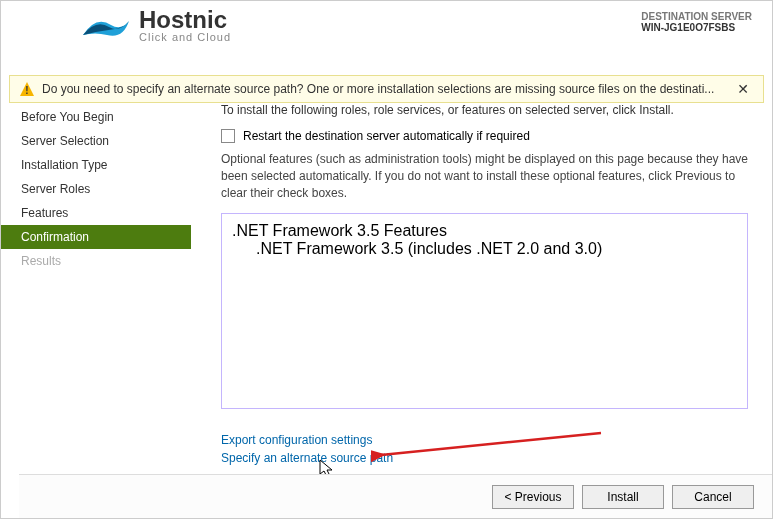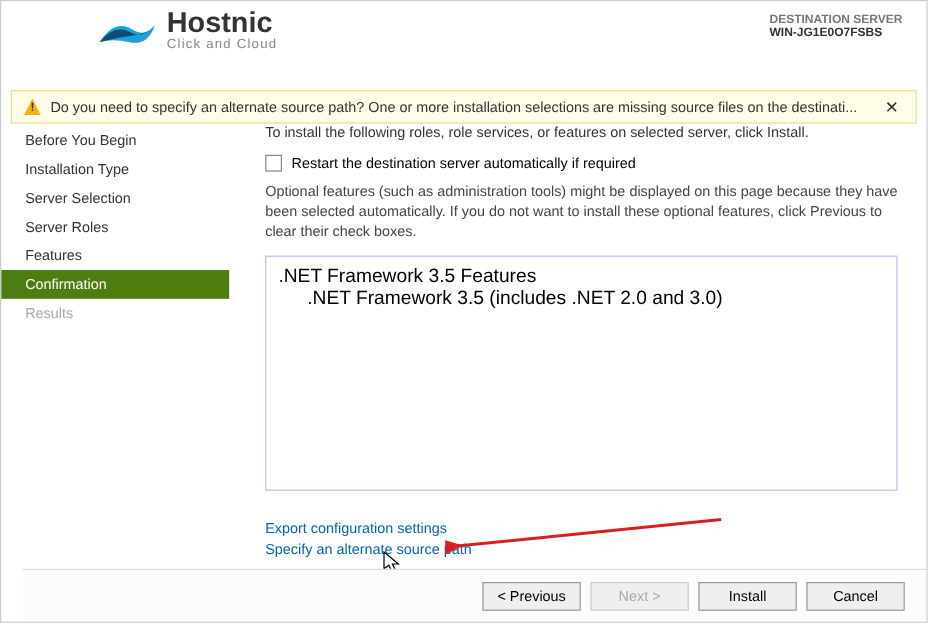--- a/index.html
+++ b/index.html
@@ -156,22 +156,22 @@
   <div class="warn-icon">
       <span class="warn-bang">!</span>
     </div>
   <div class="warn-text">Do you need to specify an alternate source path? One or more installation selections are missing source files on the destinati...</div>
   <div class="close-x">✕</div>
 </div>
 
 <div class="body-area">
   <div class="sidebar">
     <div class="side-item">Before You Begin</div>
+    <div class="side-item">Server Selection</div>
     <div class="side-item">Installation Type</div>
-    <div class="side-item">Server Selection</div>
     <div class="side-item">Server Roles</div>
     <div class="side-item">Features</div>
     <div class="side-item active">Confirmation</div>
     <div class="side-item disabled">Results</div>
   </div>
 
   <div class="main">
     <div class="intro">To install the following roles, role services, or features on selected server, click Install.</div>
     <div class="restart-row">
       <div class="chk"></div>
@@ -197,16 +197,15 @@
   </defs>
   <line x1="230" y1="4" x2="10" y2="26" stroke="#d62020" stroke-width="2.5" marker-end="url(#ah)"></line>
 </svg>
 
 <svg class="cursor-overlay" style="left:318px; top:458px;" width="18" height="20" viewBox="0 0 18 20">
   <path d="M1 1 L1 15 L5 12 L8 18 L11 17 L8 11 L13 11 Z" fill="#fff" stroke="#000" stroke-width="1"></path>
 </svg>
 
 <div class="footer">
   <button class="btn">&lt; Previous</button>
-  <button class="btn disabled" disabled="">Next &gt;</button>
   <button class="btn">Install</button>
   <button class="btn">Cancel</button>
 </div>
 
 </body></html>

